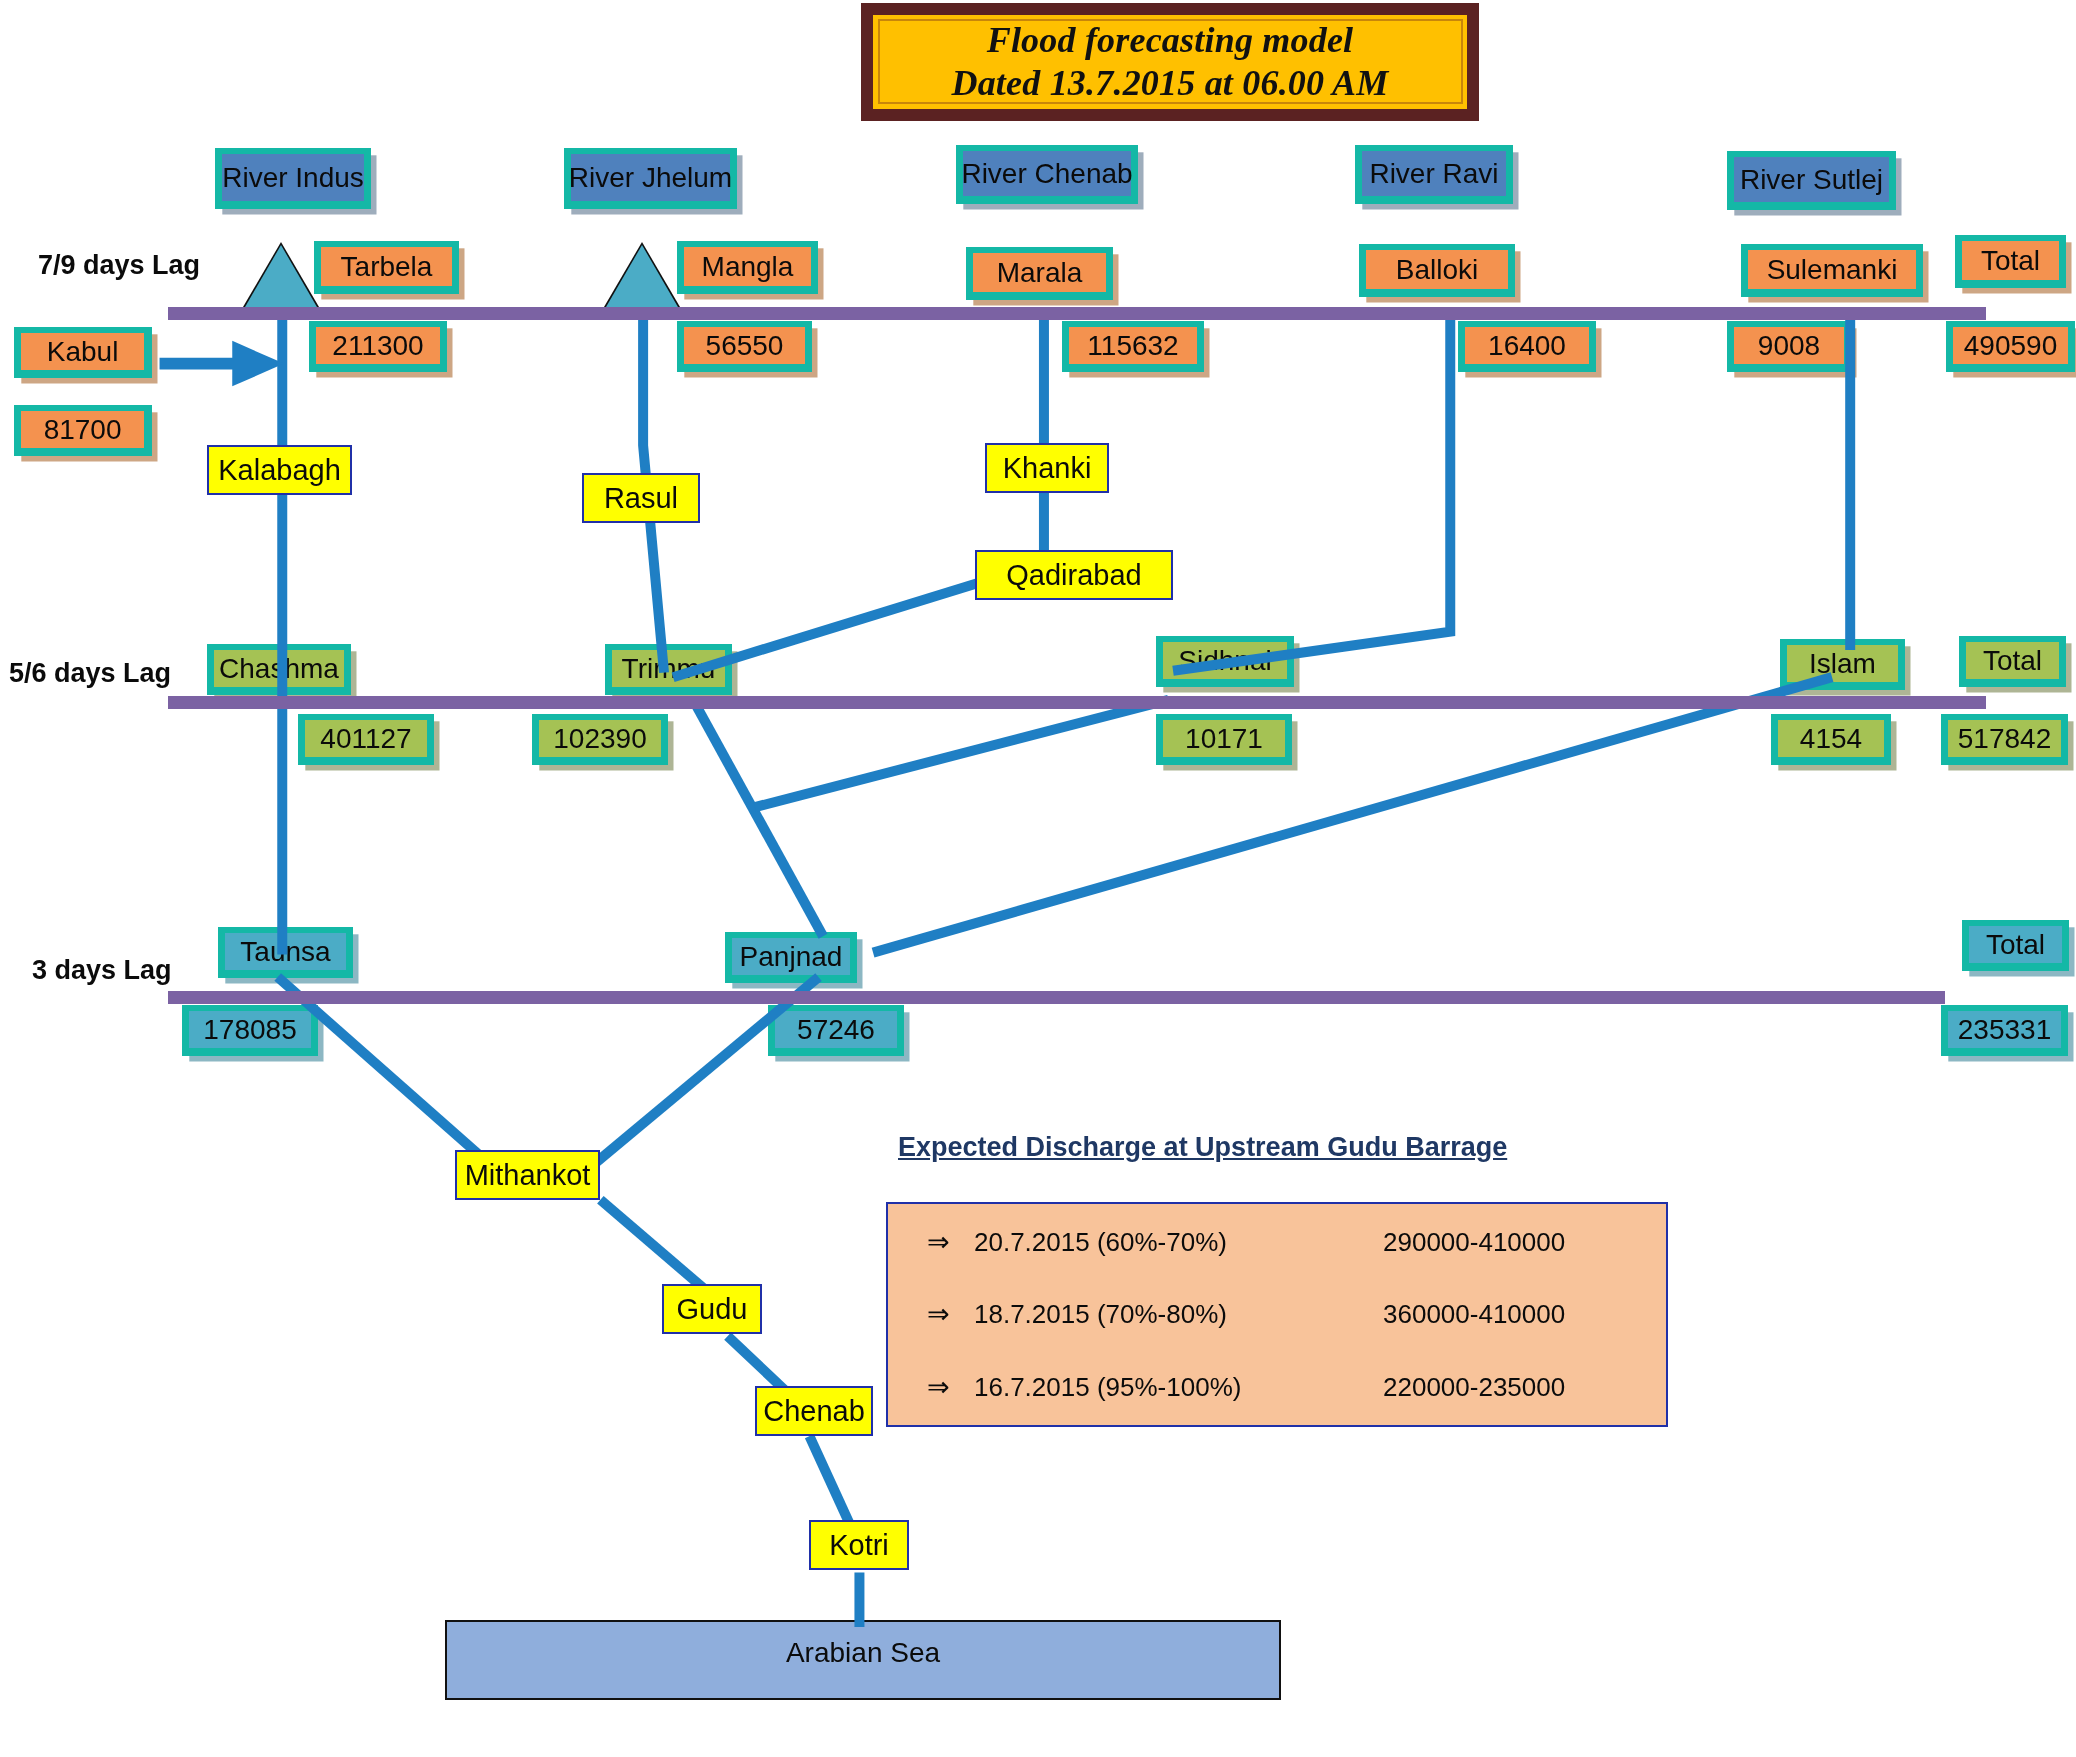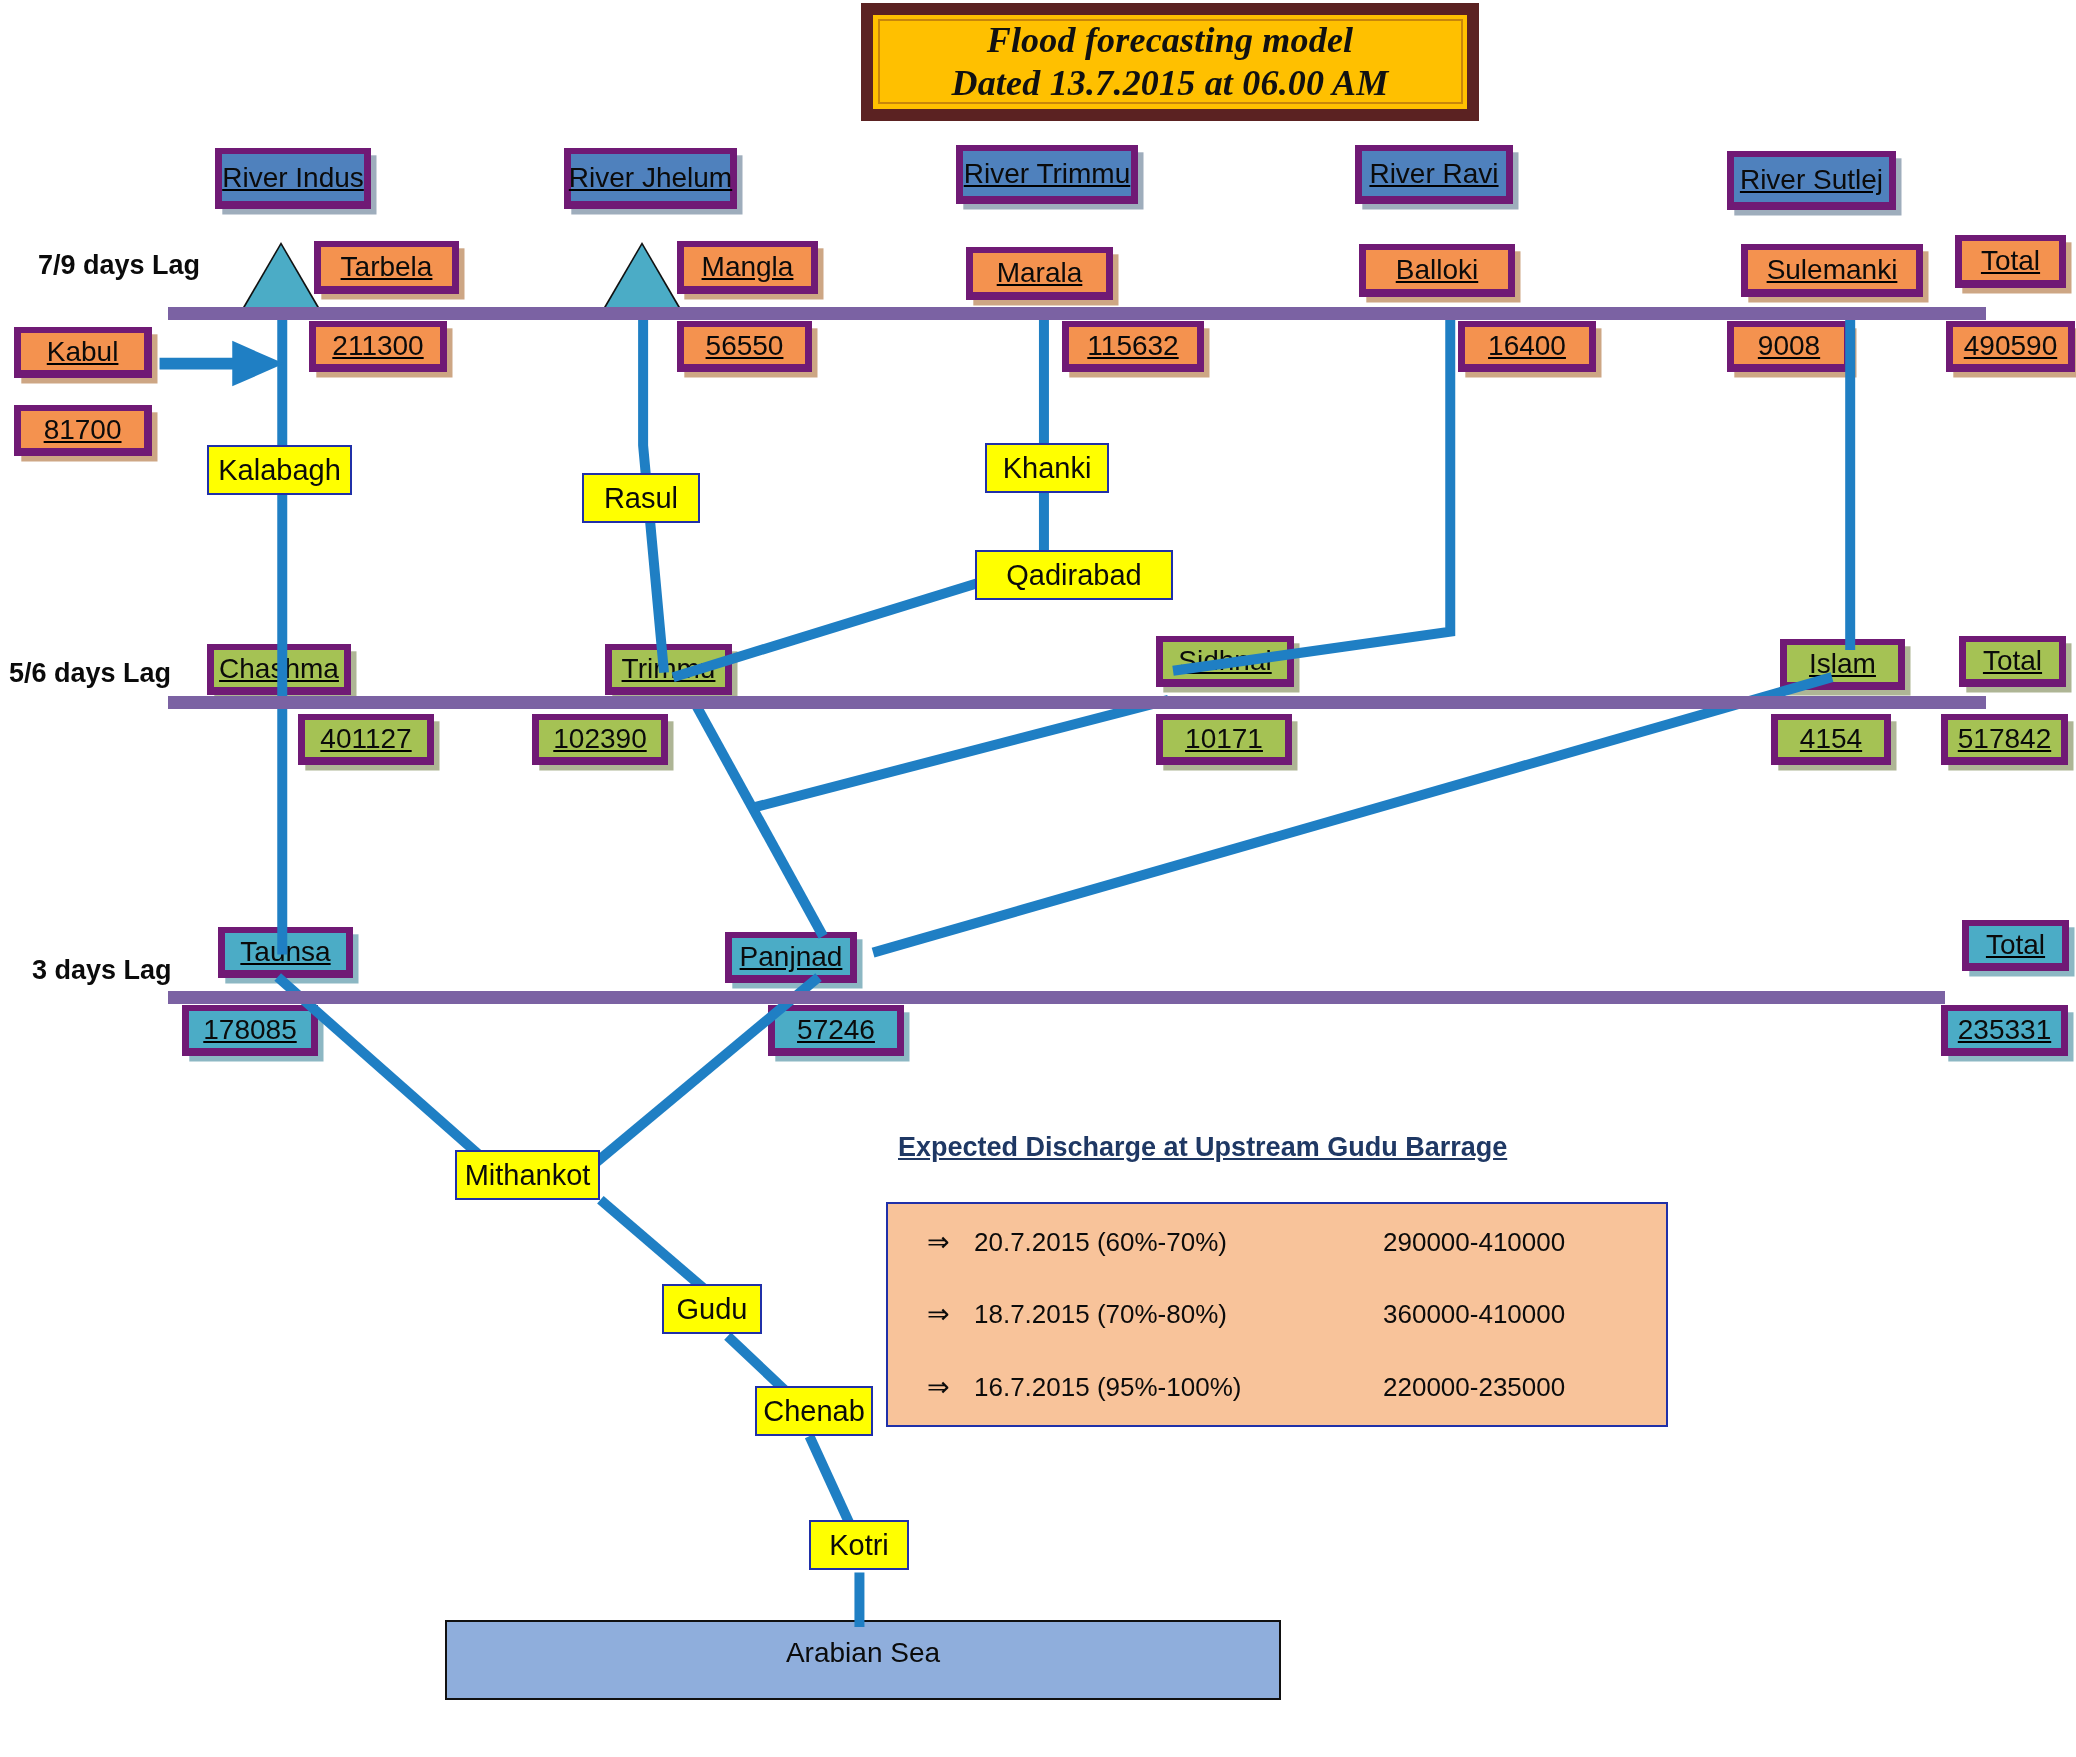--- a/index.html
+++ b/index.html
@@ -15,24 +15,23 @@
     position:absolute;inset:4.5px;border:2.7px solid #C8860A;box-sizing:border-box;
     display:flex;flex-direction:column;align-items:center;justify-content:center;
   }
   .title-line{
     font-family:"Liberation Serif", serif;font-style:italic;font-weight:600;
     font-size:36px;color:#111;line-height:1.18;white-space:nowrap;letter-spacing:0.2px;
   }
 
   
   .chip{
-    position:absolute;box-sizing:border-box;background:#701a75;
+    position:absolute;box-sizing:border-box;background:#14b8a6;
     padding:6.4px 7.3px 8.2px 7.3px;
     box-shadow:6.4px 6.4px 0 -0.9px rgba(0,0,0,0.16);
-    text-decoration:underline;
   }
   .chip > span{
     display:flex;align-items:center;justify-content:center;width:100%;height:100%;
     font-size:28px;color:#0b0b0b;white-space:nowrap;line-height:1;
   }
   .chip.river > span{background:#4F81BD;color:#0b0b0b;}
   .chip.orange > span{background:#F4924F;}
   .chip.green  > span{background:#A5C254;}
   .chip.teal   > span{background:#4BACC6;}
   .chip.river{box-shadow:6.4px 6.4px 0 -0.9px rgba(125,145,165,.75);}
@@ -157,21 +156,21 @@
       <div class="fill"></div>
   </div>
 
   <div class="chip river" style="left:215px;top:148px;width:156px;height:61px;">
       <span>River Indus</span>
     </div>
   <div class="chip river" style="left:564px;top:148px;width:173px;height:61px;text-align:center;">
       <span>River Jhelum</span>
     </div>
   <div class="chip river" style="left:956px;top:145px;width:182px;height:59px;">
-      <span>River Trimmu</span>
+      <span>River Chenab</span>
     </div>
   <div class="chip river" style="left:1355px;top:145px;width:158px;height:59px;">
       <span>River Ravi</span>
     </div>
   <div class="chip river" style="left:1727px;top:151px;width:169px;height:59px;">
       <span>River Sutlej</span>
     </div>
 
   <div class="chip orange" style="left:314px;top:241px;width:145px;height:53px;">
       <span>Tarbela</span>

